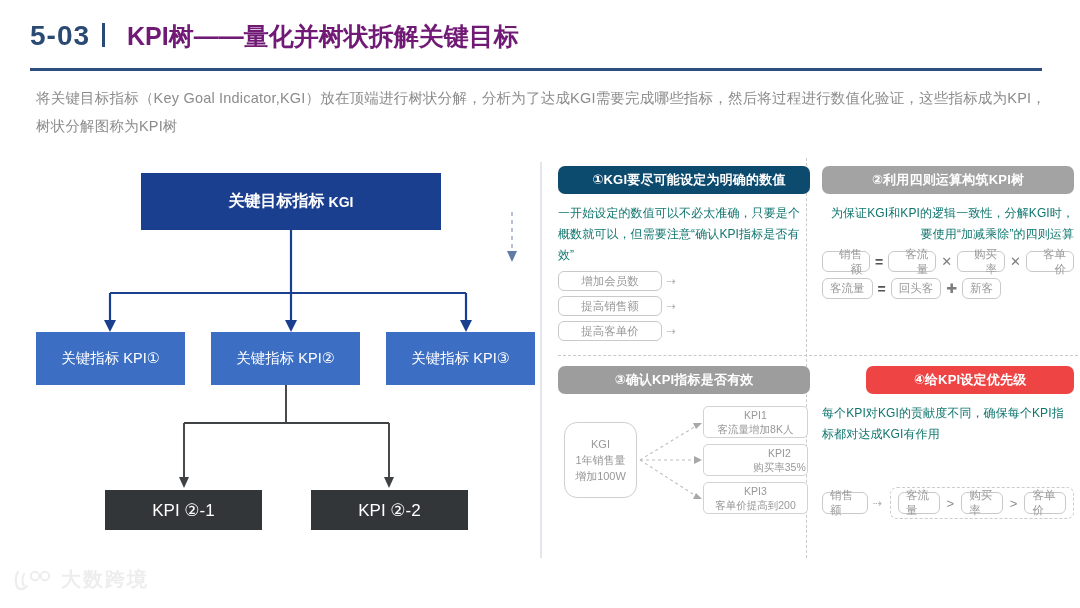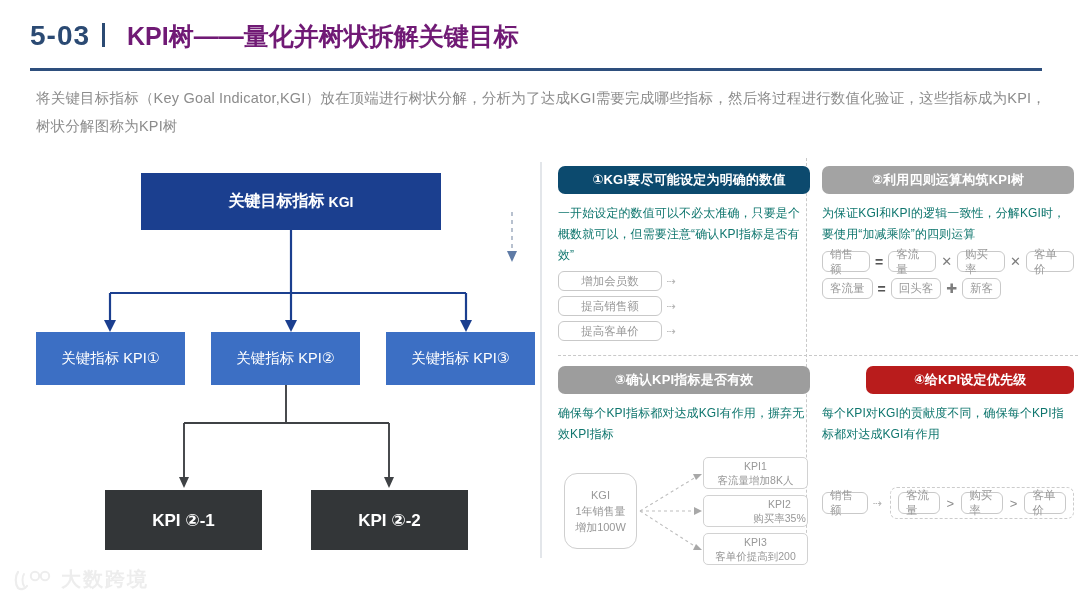--- a/index.html
+++ b/index.html
@@ -48,22 +48,22 @@
   }
   .node-kgi .sub { font-size: 14px; font-weight: 700; margin-left: 4px; }
   .node-kpi {
     width: 149px; height: 53px; background: #3c6fc4;
     font-size: 14.5px; font-weight: 400; top: 172px;
   }
   .kpi1 { left: 36px; }
   .kpi2 { left: 211px; }
   .kpi3 { left: 386px; }
   .node-dark {
-    width: 157px; height: 60px; background: #333638; top: 330px;
-    font-size: 17px; font-weight: 700;
+    width: 157px; height: 40px; background: #333638; top: 330px;
+    font-size: 17px; font-weight: 400;
   }
   .d1 { left: 105px; }
   .d2 { left: 311px; }
 
   svg.tree-svg { position: absolute; left: 0; top: 0; width: 540px; height: 420px; }
 
   
   .right { position: absolute; left: 540px; top: 158px; width: 540px; height: 412px; }
   .divider-h {
     position: absolute; left: 18px; top: 197px; width: 520px; height: 0;
@@ -73,33 +73,33 @@
     position: absolute; left: 266px; top: 0px; width: 0; height: 400px;
     border-left: 1.4px dashed #c9c9c9;
   }
   .divider-left {
     position: absolute; left: 0px; top: 4px; width: 0; height: 396px;
     border-left: 2px solid #e3e6ea;
   }
 
   .quad { position: absolute; width: 252px; }
   .q1 { left: 18px; top: 8px; }
-  .q2 { left: 282px; top: 8px; }
+  .q2 { left: 282px; top: 8px; text-align: right; }
   .q3 { left: 18px; top: 208px; }
   .q4 { left: 282px; top: 208px; }
 
   .q-head {
     height: 28px; border-radius: 7px; display: flex; align-items: center;
     justify-content: center; color: #fff; font-size: 13px; font-weight: 700;
     letter-spacing: 0.2px;
   }
   .q-head.g1 { background: #0c4a6e; padding-left: 10px; }
   .q-head.g2 { background: #a3a3a3; }
   .q-head.g3 { background: #9d9d9d; }
-  .q-head.g4 { background: #b91c1c; margin-left: 44px; }
+  .q-head.g4 { background: #ef4444; margin-left: 44px; }
 
   .q-body {
     margin-top: 9px; font-size: 12px; line-height: 21px; color: #0f766e;
     letter-spacing: 0.1px;
   }
 
   
   .pill {
     border: 1.2px solid #c9c9c9; border-radius: 6px; background: #fff;
     color: #9a9a9a; font-size: 11.5px; display: flex; align-items: center;
@@ -263,21 +263,20 @@
           <span class="eq">=</span>
           <div class="pill">回头客</div>
           <span class="op">✚</span>
           <div class="pill">新客</div>
         </div>
       </div>
     </div>
 
     <div class="quad q3">
       <div class="q-head g3">③确认KPI指标是否有效</div>
-      <div class="q-body">确保每个KPI指标都对达成KGI有作用，摒弃无效KPI指标</div>
       <div class="q3map">
         <svg class="q3svg" viewBox="0 0 252 115">
           <path d="M82,56 L138,22" stroke="#bdbdbd" stroke-width="1.1" fill="none" stroke-dasharray="3,3"></path>
           <polygon points="144,19 135,19 138,25" fill="#a8a8a8"></polygon>
           <path d="M82,56 L138,56" stroke="#bdbdbd" stroke-width="1.1" fill="none" stroke-dasharray="3,3"></path>
           <polygon points="144,56 136,52 136,60" fill="#a8a8a8"></polygon>
           <path d="M82,56 L138,92" stroke="#bdbdbd" stroke-width="1.1" fill="none" stroke-dasharray="3,3"></path>
           <polygon points="144,95 135,95 138,89" fill="#a8a8a8"></polygon>
         </svg>
         <div class="kgi-round">

